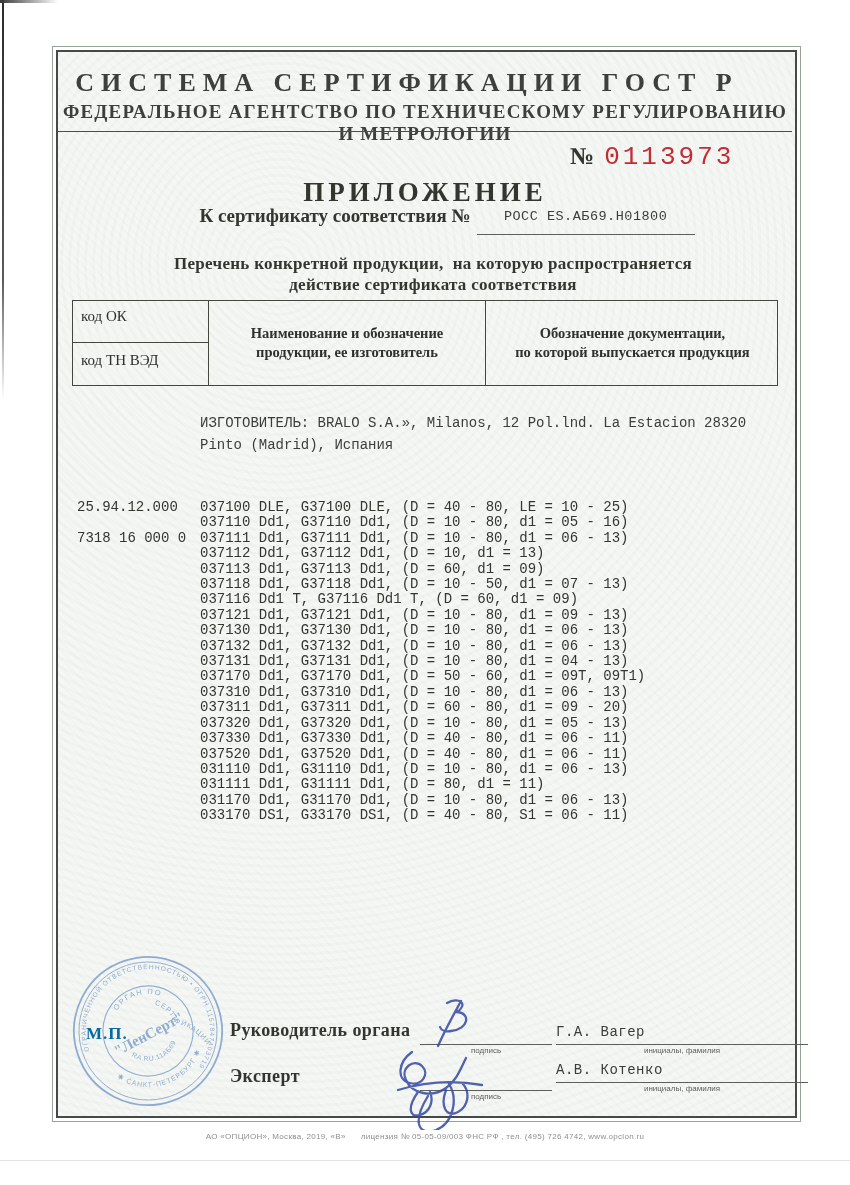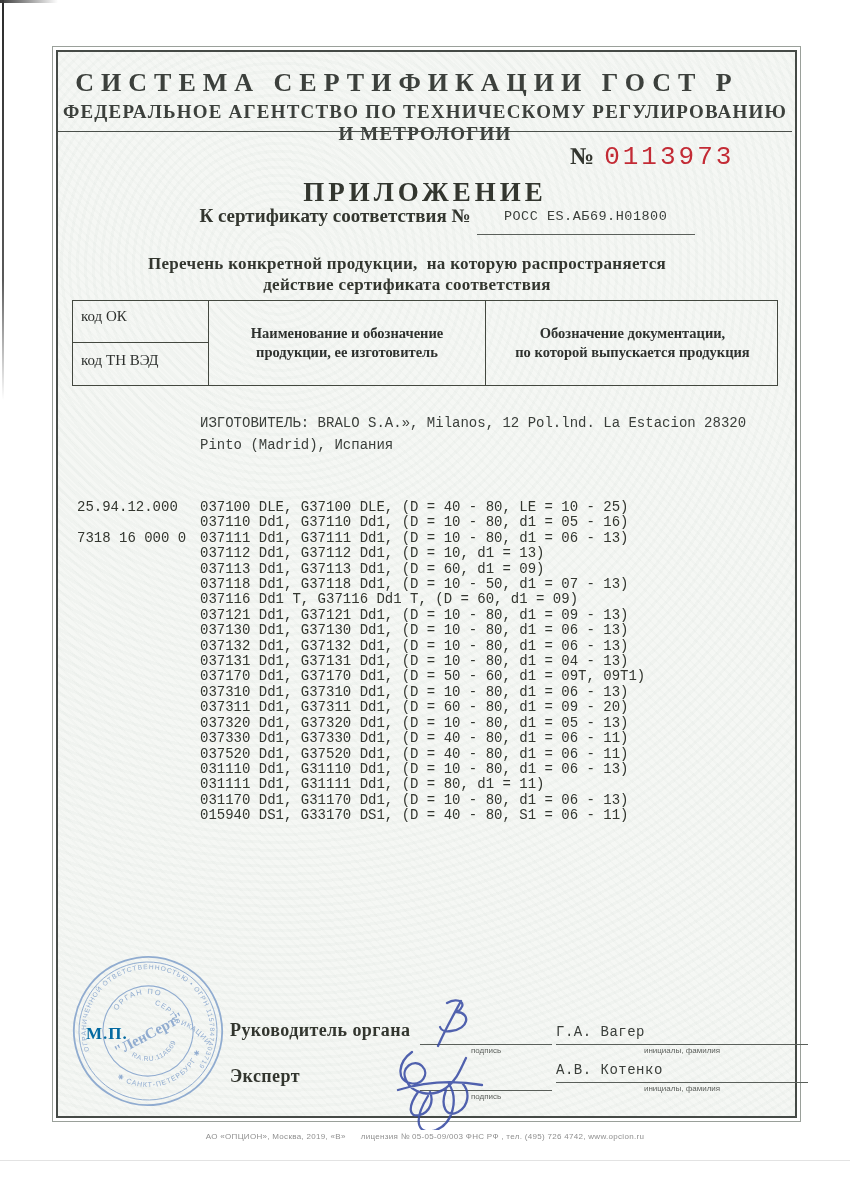--- a/index.html
+++ b/index.html
@@ -35,21 +35,21 @@
   .doc-title{left:58px;top:177px;width:734px;text-align:center;font-size:27px;font-weight:700;
              letter-spacing:4px;color:#33362f;}
 
   .cert-line{left:58px;top:205px;width:734px;text-align:center;transform:translateX(22px);}
   .cl-label{font-size:19px;font-weight:600;color:#33362f;}
   .cl-value-wrap{display:inline-block;width:218px;height:26px;border-bottom:1px solid #5a5f5a;
                  vertical-align:baseline;margin-left:6px;}
   .cl-value{position:relative;top:-2px;font-family:"Liberation Mono",monospace;font-size:13.5px;
             letter-spacing:0.5px;color:#3a3e3a;}
 
-  .purpose{left:40px;top:253px;width:734px;text-align:center;font-size:17px;font-weight:700;
+  .purpose{left:66px;top:253px;width:734px;text-align:center;font-size:17px;font-weight:700;
            letter-spacing:0.3px;color:#33362f;white-space:pre-wrap;line-height:21px;}
 
   
   .ptable{left:72px;top:300px;width:706px;height:86px;display:grid;
           grid-template-columns:136px 277px 293px;border:1.5px solid #43483f;box-sizing:border-box;}
   .pt-col1{border-right:1.5px solid #43483f;display:flex;flex-direction:column;}
   .pt-c1a{flex:1;border-bottom:1.5px solid #43483f;padding:7px 0 0 8px;font-size:15px;}
   .pt-c1b{flex:1;padding:9px 0 0 8px;font-size:15px;}
   .pt-col2{border-right:1.5px solid #43483f;display:flex;align-items:center;justify-content:center;
            text-align:center;font-size:14.5px;font-weight:600;white-space:pre-line;line-height:19px;}
@@ -210,21 +210,21 @@
       <div class="prod-row">
         <span class="prod-code"></span>
         <span class="prod-text">031111 Dd1, G31111 Dd1, (D = 80, d1 = 11)</span>
       </div>
       <div class="prod-row">
         <span class="prod-code"></span>
         <span class="prod-text">031170 Dd1, G31170 Dd1, (D = 10 - 80, d1 = 06 - 13)</span>
       </div>
       <div class="prod-row">
         <span class="prod-code"></span>
-        <span class="prod-text">015940 DS1, G33170 DS1, (D = 40 - 80, S1 = 06 - 11)</span>
+        <span class="prod-text">033170 DS1, G33170 DS1, (D = 40 - 80, S1 = 06 - 11)</span>
       </div>
     </div>
 
   <div class="abs sig-label sig-label-1">Руководитель органа</div>
   <div class="abs sig-line sig-lineA1"></div>
   <div class="abs sig-caption sig-capA1">подпись</div>
   <div class="abs name-wrap name-wrap-1">Г.А. Вагер</div>
   <div class="abs sig-caption sig-capB1">инициалы, фамилия</div>
 
   <div class="abs sig-label sig-label-2">Эксперт</div>

